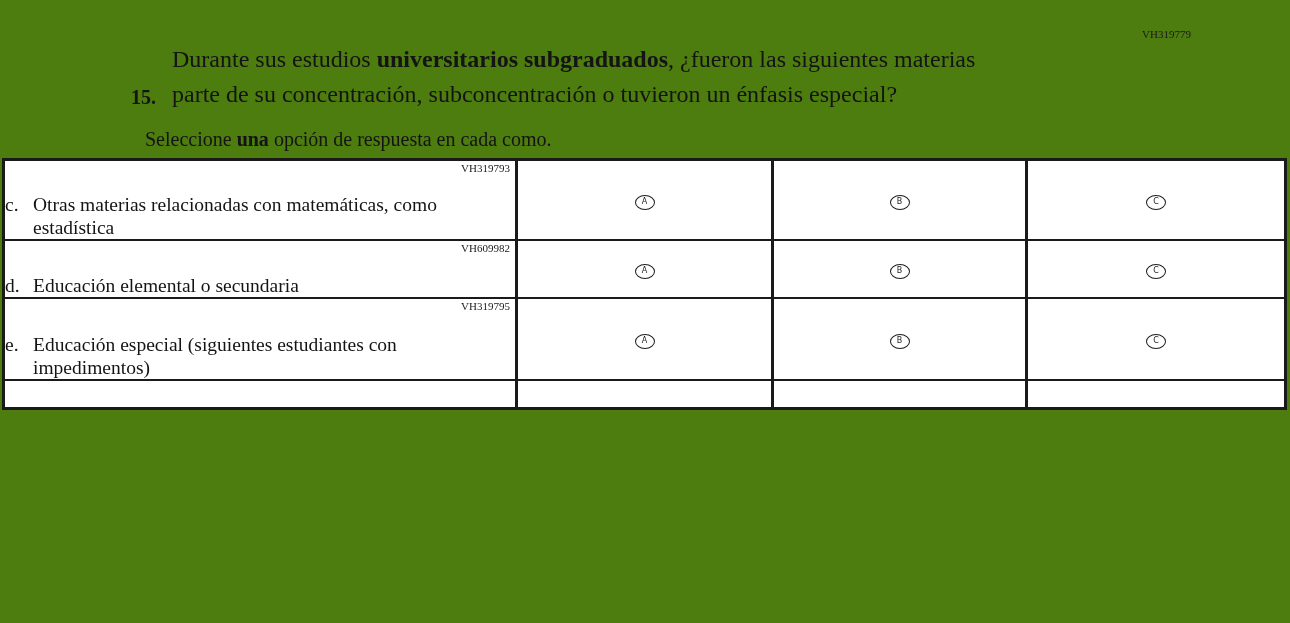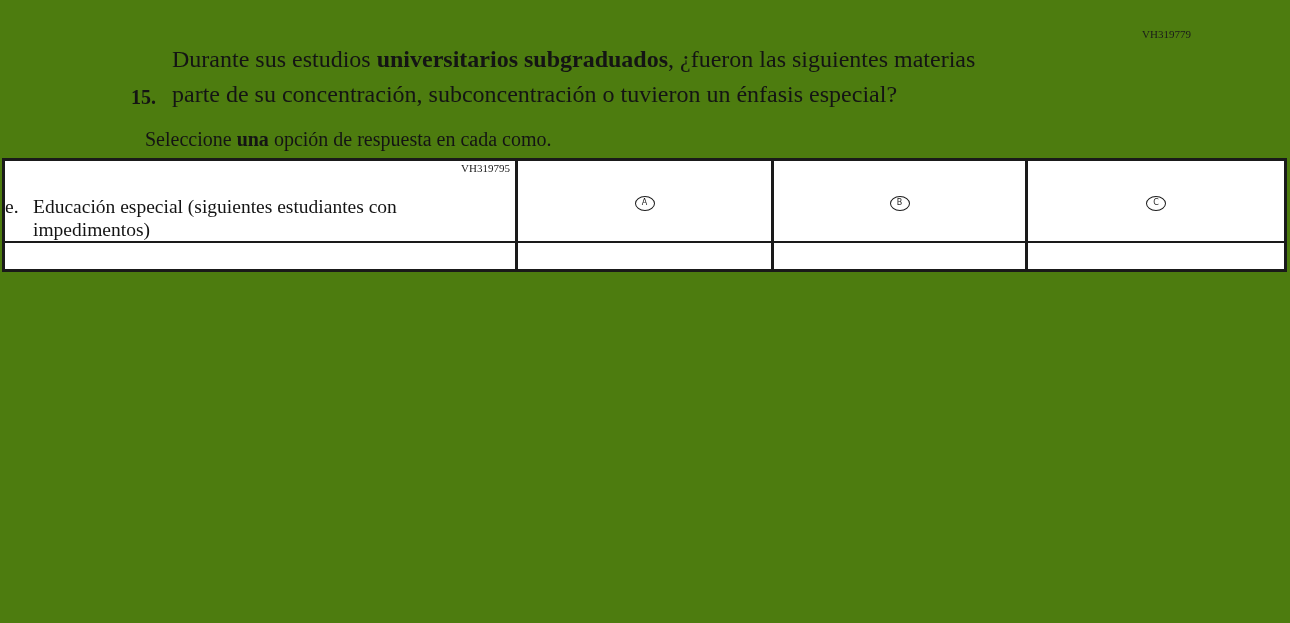--- a/index.html
+++ b/index.html
@@ -102,21 +102,45 @@
     <colgroup>
       <col style="width:513px">
         <col style="width:256px">
         <col style="width:254px">
         <col style="width:259px">
     </colgroup>
     <tbody>
 
 
 
+    <tr class="row-c">
+      <td class="label-cell">
+        <span class="vh-code">VH319793</span>
+        <div class="lbl">
+              <span class="ltr">c.</span>
+              <span>Otras materias relacionadas con matemáticas, como estadística</span>
+            </div>
+      </td>
+      <td class="opt"><span class="bubble">A</span></td>
+      <td class="opt"><span class="bubble">B</span></td>
+      <td class="opt"><span class="bubble">C</span></td>
+    </tr>
 
+    <tr class="row-d">
+      <td class="label-cell">
+        <span class="vh-code">VH609982</span>
+        <div class="lbl">
+              <span class="ltr">d.</span>
+              <span>Educación elemental o secundaria</span>
+            </div>
+      </td>
+      <td class="opt"><span class="bubble">A</span></td>
+      <td class="opt"><span class="bubble">B</span></td>
+      <td class="opt"><span class="bubble">C</span></td>
+    </tr>
 
     <tr class="row-e">
       <td class="label-cell">
         <span class="vh-code">VH319795</span>
         <div class="lbl">
               <span class="ltr">e.</span>
               <span>Educación especial (siguientes estudiantes con impedimentos)</span>
             </div>
       </td>
       <td class="opt"><span class="bubble">A</span></td>

